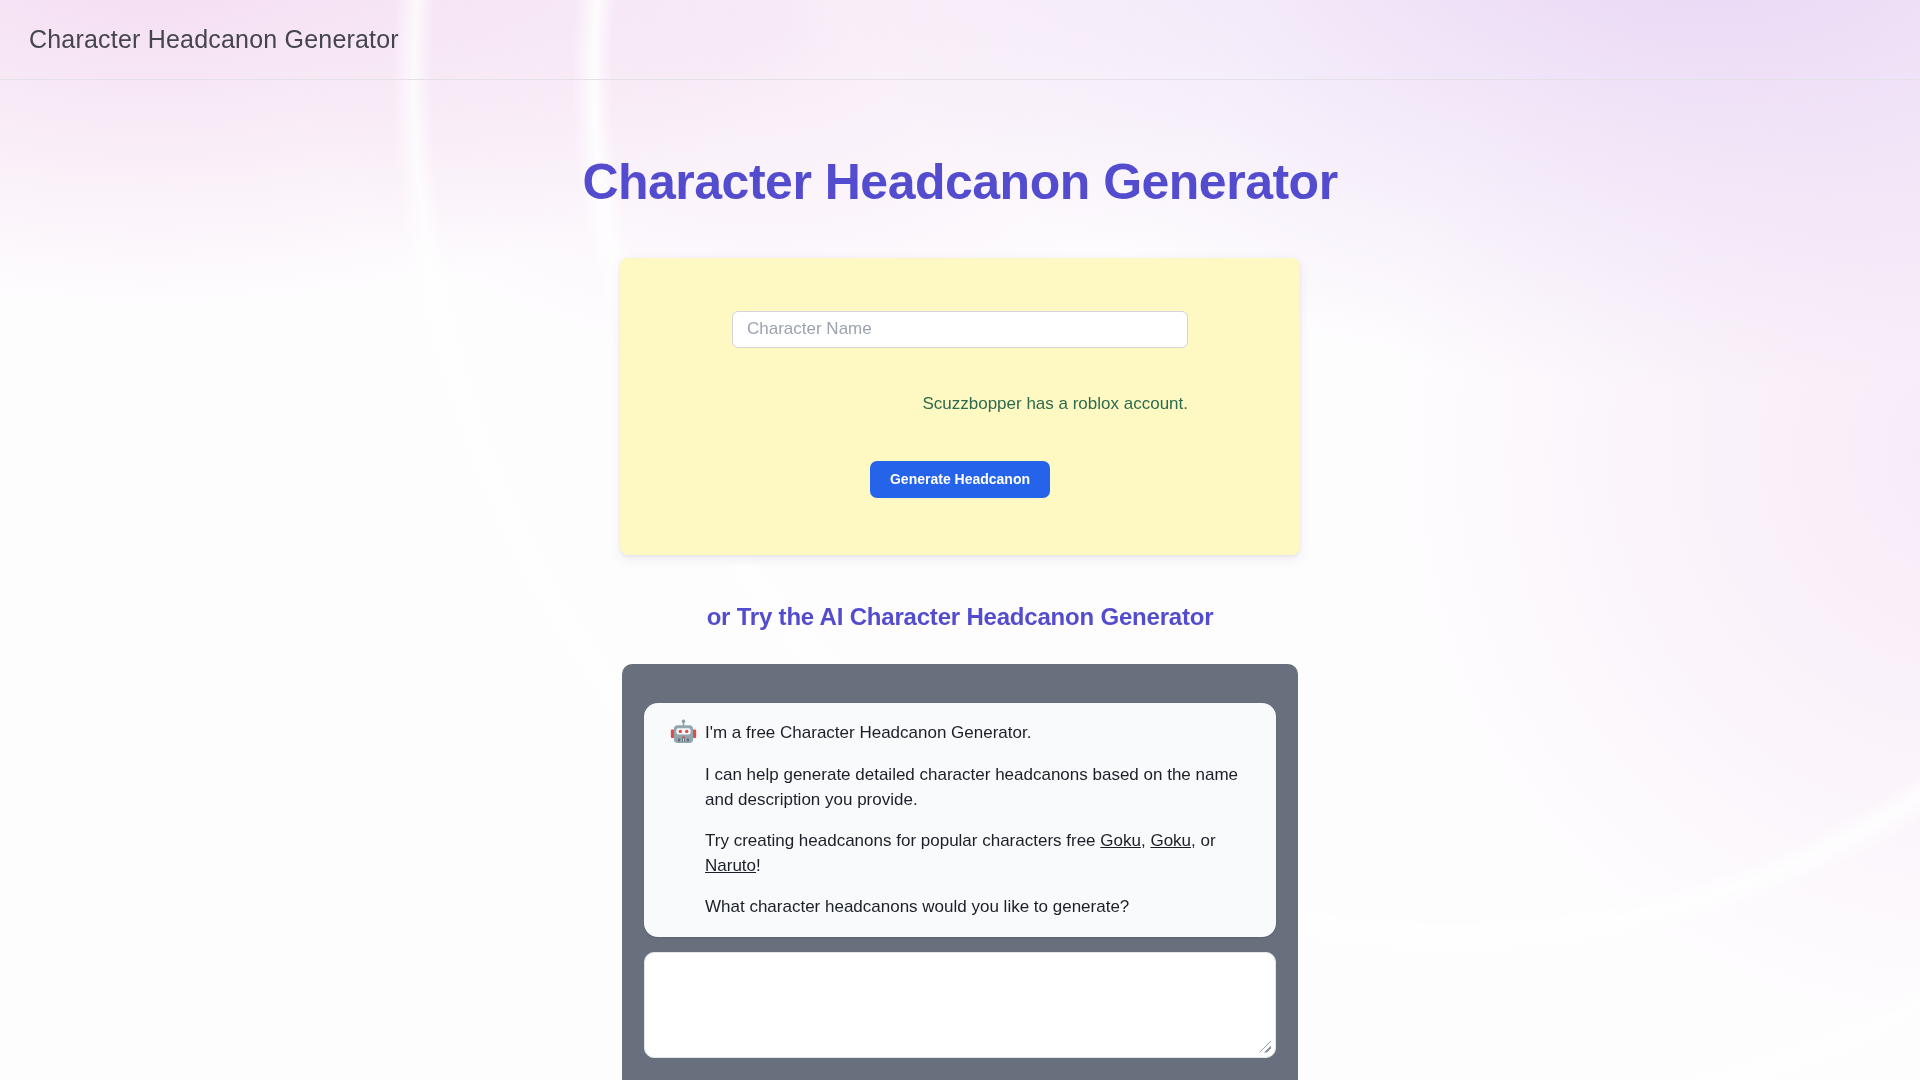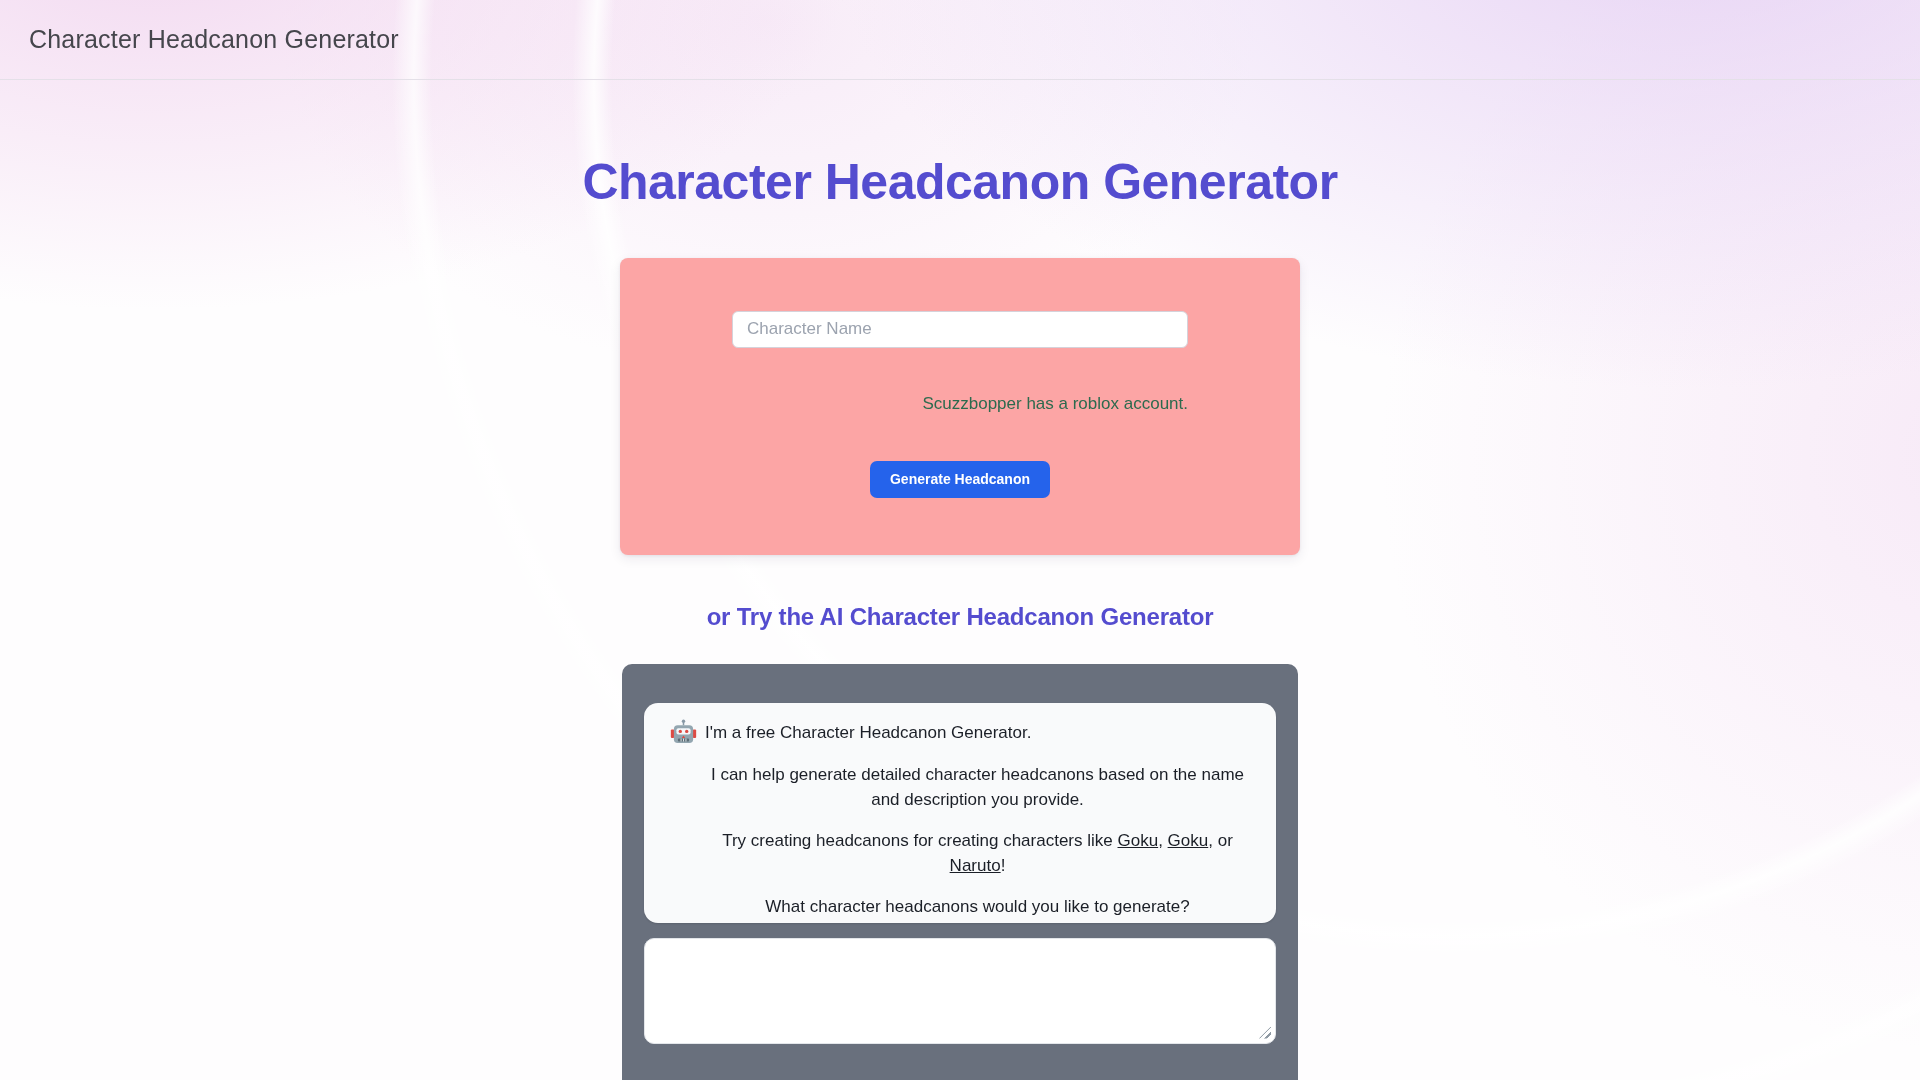--- a/index.html
+++ b/index.html
@@ -22,21 +22,21 @@
   }
   .topnav .site-title { font-size:25px; color:var(--nav_title_color,#45464c); letter-spacing:.2px; }
 
   .hero-title {
     margin-top:74px; text-align:center;
     font-size:50px; font-weight:700; letter-spacing:-.5px;
     color:var(--accent,#544ccf); line-height:1.15;
   }
 
   .card {
-    width:680px; margin:46px auto 8px; background:#fca5a5;
+    width:680px; margin:46px auto 8px; background:#fef9c3;
     border-radius:8px; padding:53px 112px 57px;
     box-shadow:0 4px 12px rgba(40,30,60,.08), 0 1px 3px rgba(40,30,60,.07);
   }
   .card input[type=text] {
     width:100%; height:37px; border:1px solid #d5d2da; border-radius:6px;
     padding:0 14px; font-size:17px; font-family:inherit; color:#1d2129;
     outline:none; background:#fff;
   }
   .card input[type=text]::placeholder { color:#9ca3af; }
   .status-msg {
@@ -55,21 +55,21 @@
     font-size:24px; font-weight:700; letter-spacing:-.2px;
     color:var(--accent,#544ccf); line-height:35px;
   }
 
   .chat-panel {
     width:676px; margin:30px auto 0; background:var(--chat_bg,#69707d);
     border-radius:10px; padding:22px 22px 60px; height:500px;
   }
   .bubble {
     margin-top:17px; background:var(--bubble_bg,#f9fafb); border-radius:14px;
-    padding:16px 26px 4px; box-shadow:0 1px 2px rgba(0,0,0,.12);text-align:center;
+    padding:16px 26px 18px; box-shadow:0 1px 2px rgba(0,0,0,.12);
   }
   .bubble p { font-size:17px; line-height:25px; color:#1b1f27; }
   .bubble .first-row { display:flex; align-items:flex-start; gap:8px; }
   .bot-icon { flex:0 0 27px; width:27px; height:27px; display:inline-block; }
   .bubble p.indent { margin-left:35px; margin-top:16px; }
   .bubble .first-row p { padding-top:1px; }
   .bubble a { color:#1b1f27; text-decoration:underline; cursor:pointer; }
 
   .input-wrap { position:relative; margin-top:15px; }
   .chat-input {
@@ -119,21 +119,21 @@
             <rect x="9.4" y="23.2" width="13.2" height="3.4" rx="1" fill="#5d6d76"></rect>
             <rect x="12.6" y="23.2" width="1" height="3.4" fill="#f5f8fa"></rect>
             <rect x="15.5" y="23.2" width="1" height="3.4" fill="#f5f8fa"></rect>
             <rect x="18.4" y="23.2" width="1" height="3.4" fill="#f5f8fa"></rect>
           </svg>
         </span>
         <p>I'm a free Character Headcanon Generator.</p>
       </div>
       <p class="indent">I can help generate detailed character headcanons based on the name and description you provide.</p>
       <p class="indent">
-        <span>Try creating headcanons for creating characters like </span><a>Goku</a><span>, </span><a>Goku</a><span>, or </span><a>Naruto</a><span>!</span>
+        <span>Try creating headcanons for popular characters free </span><a>Goku</a><span>, </span><a>Goku</a><span>, or </span><a>Naruto</a><span>!</span>
       </p>
       <p class="indent">What character headcanons would you like to generate?</p>
     </div>
 
     <div class="input-wrap">
       <textarea class="chat-input" style=""></textarea>
       <div class="resize-handle"></div>
     </div>
   </section>
 </main>

